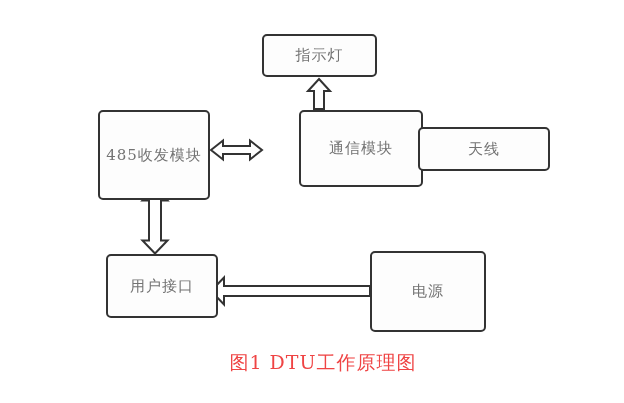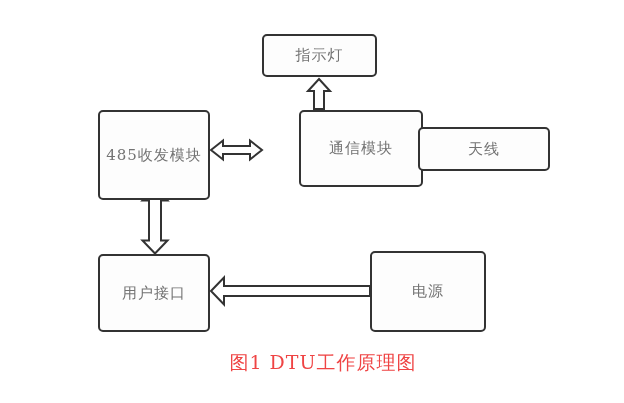--- a/index.html
+++ b/index.html
@@ -39,21 +39,21 @@
     justify-content: center;
     color: #737373;
     font-size: 15px;
     letter-spacing: 1px;
     white-space: nowrap;
   }
   .n-indicator { left: 262px; top: 34px;  width: 115px; height: 43px; }
   .n-rs485     { left: 98px;  top: 110px; width: 112px; height: 90px; }
   .n-comm      { left: 263px; top: 110px; width: 124px; height: 77px; margin-left: 36px; }
   .n-antenna   { left: 418px; top: 127px; width: 132px; height: 44px; }
-  .n-user      { left: 98px;  top: 254px; width: 112px; height: 78px; font-family: Liberation Mono, monospace; }
+  .n-user      { left: 106px;  top: 254px; width: 112px; height: 64px; font-family: Liberation Mono, monospace; }
   .n-power     { left: 370px; top: 251px; width: 116px; height: 81px; font-family: Liberation Serif, serif; }
   .caption {
     position: absolute;
     left: 0;
     top: 350px;
     width: 624px;
     text-align: center;
     text-indent: 22px;
     font-size: 19px;
     color: #ef4444;

